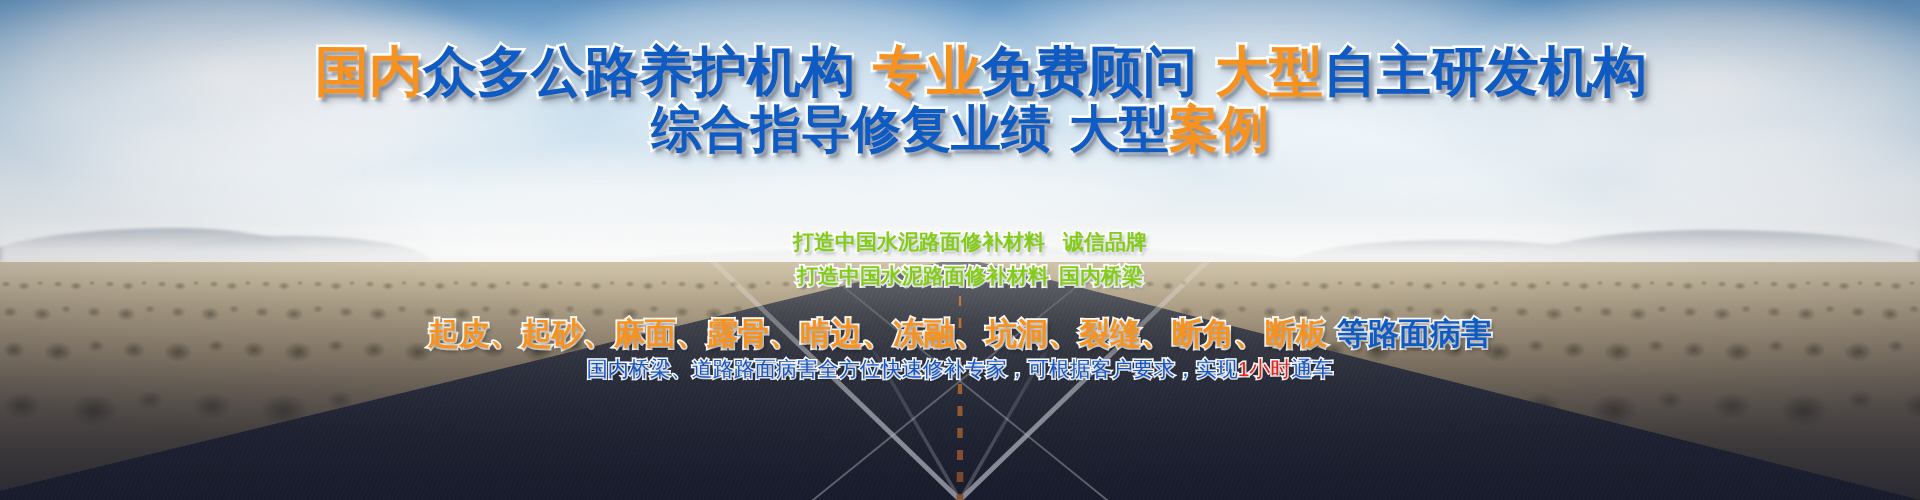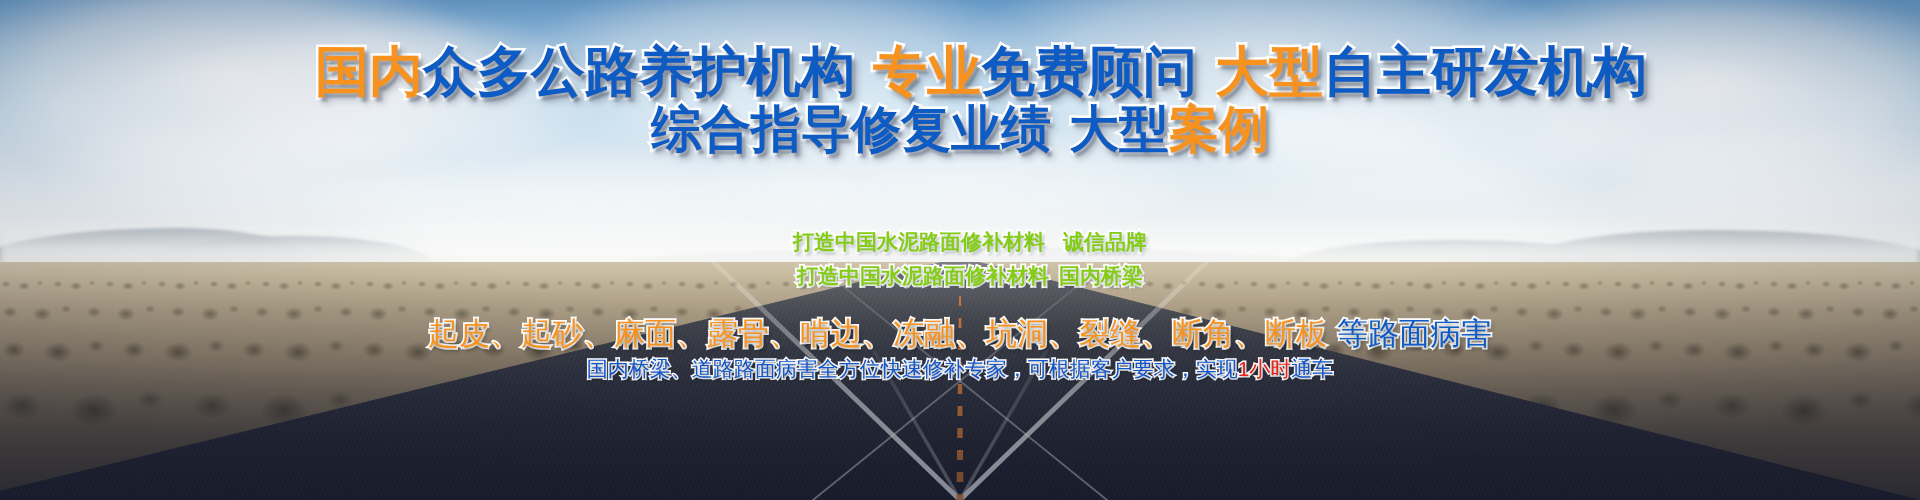--- a/index.html
+++ b/index.html
@@ -224,21 +224,21 @@
     position:absolute; left:0; width:100%;
     font-size: 21px; font-weight: 800; line-height:1;
     color:#1255C8; white-space:nowrap;
     -webkit-text-stroke: 3px #ffffff;
     paint-order: stroke fill;
     text-shadow: 1px 2px 3px rgba(0,0,0,0.35);
     top: 294px;
   }
   .b-big {
     position:absolute; left:0; width:100%;
-    font-size: 31px; font-weight: 400; line-height:1;
+    font-size: 31px; font-weight: 700; line-height:1;
     white-space:nowrap;
     -webkit-text-stroke: 3.5px #ffffff;
     paint-order: stroke fill;
     text-shadow: 2px 3px 4px rgba(0,0,0,0.45);
     top: 318px;
   }
   .b-last {
     position:absolute; left:0; width:100%;
     font-size: 21px; font-weight: 400; line-height:1;
     color:#1255C8; white-space:nowrap;

